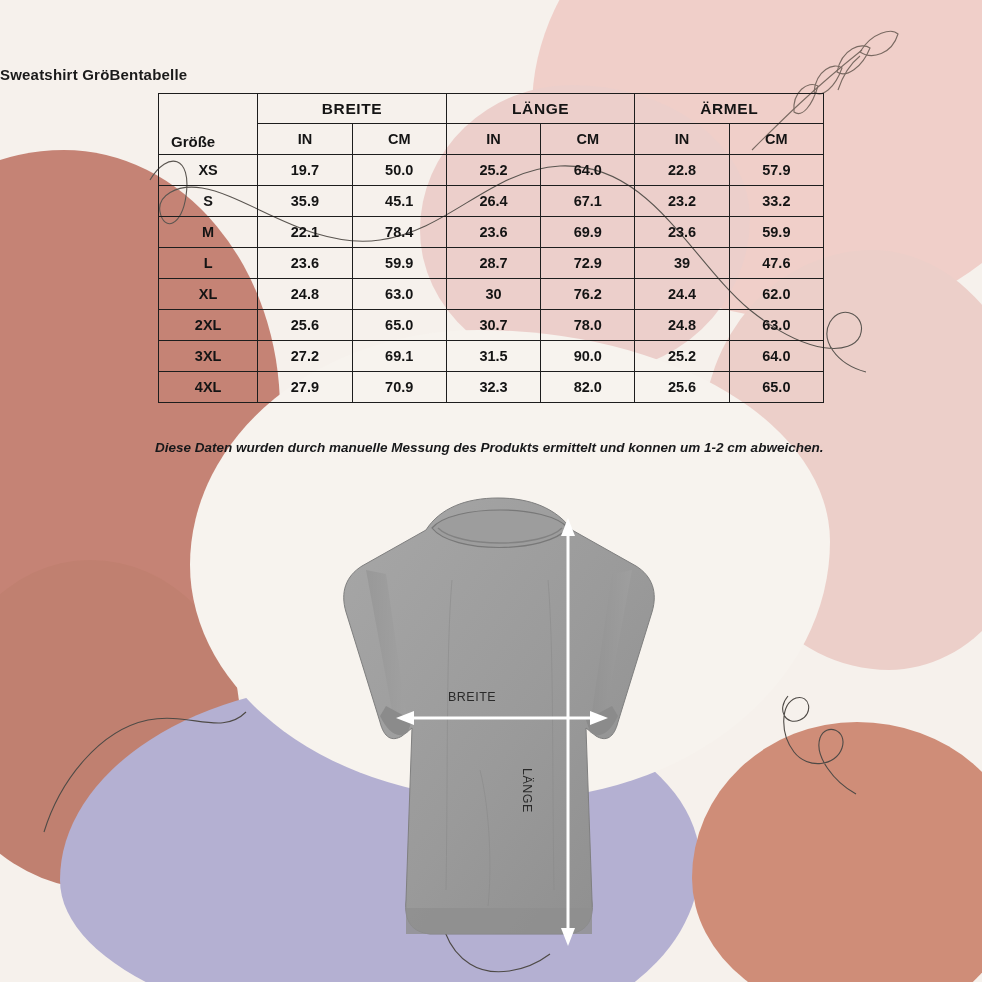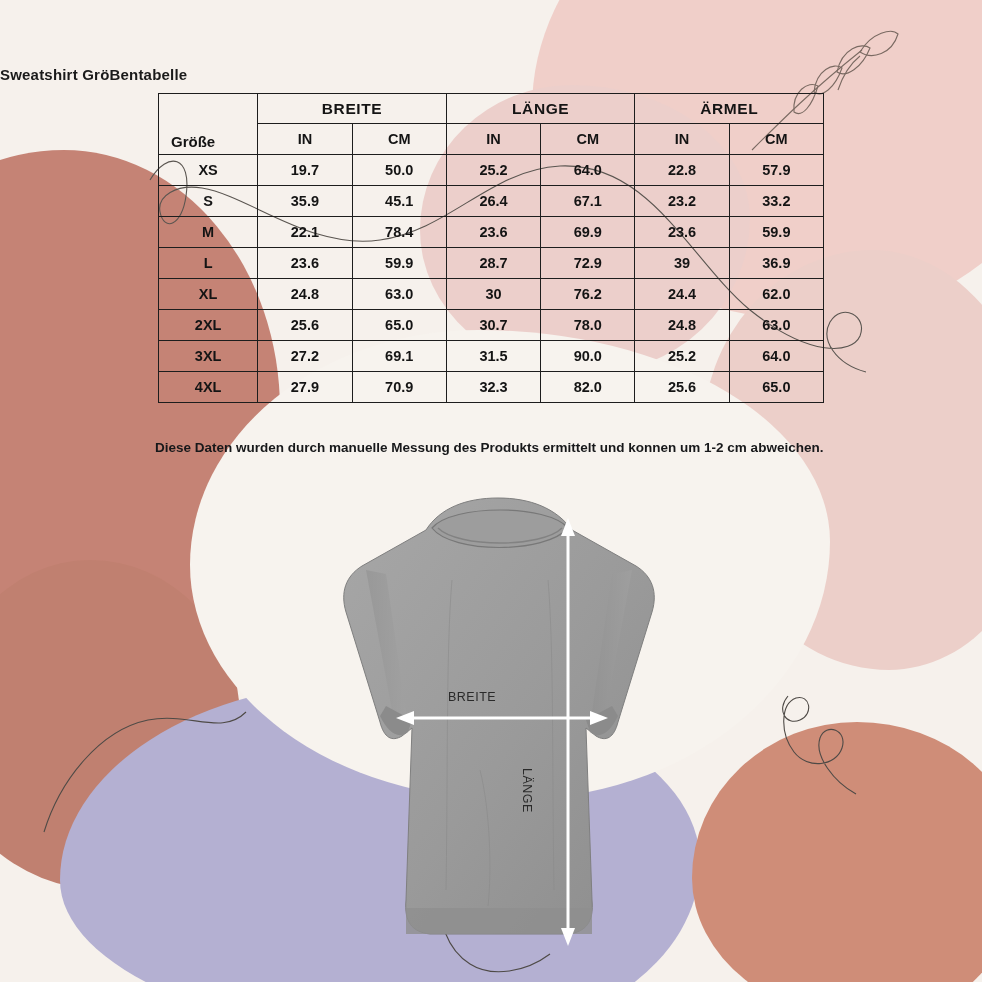--- a/index.html
+++ b/index.html
@@ -150,20 +150,21 @@
 
   .note {
     position: absolute;
     top: 432px;
     left: 155px;
     width: 672px;
     font-size: 13.5px;
     font-weight: bold;
     color: #17181a;
     line-height: 31px;
+    font-style: italic;
   }
   .label-breite {
     position: absolute;
     left: 448px;
     top: 690px;
     font-size: 12.5px;
     color: #2a2a2a;
     letter-spacing: 0.5px;
   }
   .label-laenge {
@@ -274,21 +275,21 @@
           <td>23.6</td>
           <td>59.9</td>
         </tr>
         <tr>
           <td class="sizecell">L</td>
           <td>23.6</td>
           <td>59.9</td>
           <td>28.7</td>
           <td>72.9</td>
           <td>39</td>
-          <td>36.9</td>
+          <td>47.6</td>
         </tr>
         <tr>
           <td class="sizecell">XL</td>
           <td>24.8</td>
           <td>63.0</td>
           <td>30</td>
           <td>76.2</td>
           <td>24.4</td>
           <td>62.0</td>
         </tr>

